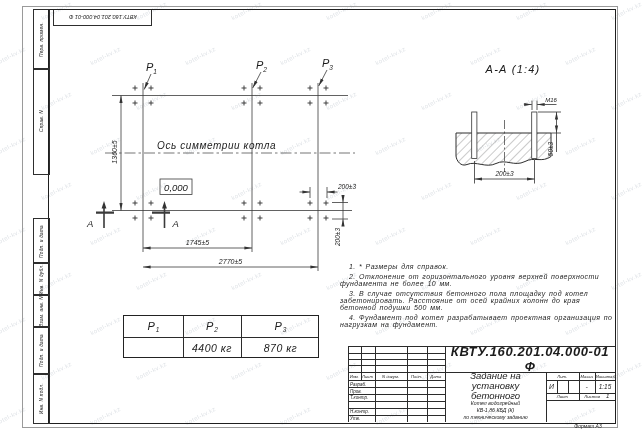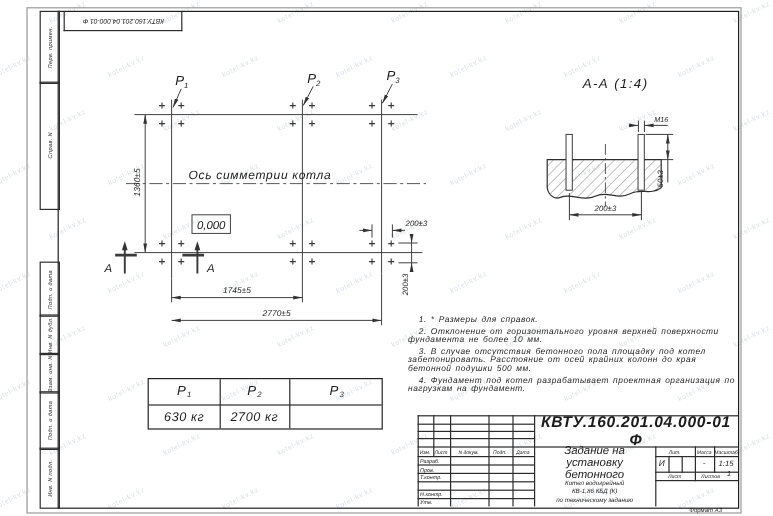--- a/index.html
+++ b/index.html
@@ -228,22 +228,22 @@
         <span class="sub">1</span>
       </div>
     <div class="cellT" style="left:59px;top:0;width:58px;height:20.5px;font-size:11px;">
       <span>P</span>
         <span class="sub">2</span>
       </div>
     <div class="cellT" style="left:117px;top:0;width:79px;height:20.5px;font-size:11px;">
       <span>P</span>
         <span class="sub">3</span>
       </div>
-    <div class="cellT" style="left:0;top:21.5px;width:59px;height:20px;font-size:10.5px;letter-spacing:.5px;">630 кг</div>
-    <div class="cellT" style="left:59px;top:21.5px;width:58px;height:20px;font-size:10.5px;letter-spacing:.5px;">2700 кг</div>
+    <div class="cellT" style="left:59px;top:21.5px;width:58px;height:20px;font-size:10.5px;letter-spacing:.5px;">4400 кг</div>
+    <div class="cellT" style="left:117px;top:21.5px;width:79px;height:20px;font-size:10.5px;letter-spacing:.5px;">870 кг</div>
   </div>
 
   <div class="abs" style="left:340px;top:263px;width:276px;z-index:4;">
     <p class="note">1. * Размеры для справок.</p>
     <p class="note">2. Отклонение от горизонтального уровня верхней поверхности фундамента не более 10 мм.</p>
     <p class="note">3. В случае отсутствия бетонного пола площадку под котел забетонировать. Расстояние от осей крайних колонн до края бетонной подушки 500 мм.</p>
     <p class="note">4. Фундамент под котел разрабатывает проектная организация по нагрузкам на фундамент.</p>
   </div>
 
   <div class="abs" style="left:0;top:0;width:644px;height:430px;z-index:4;">

